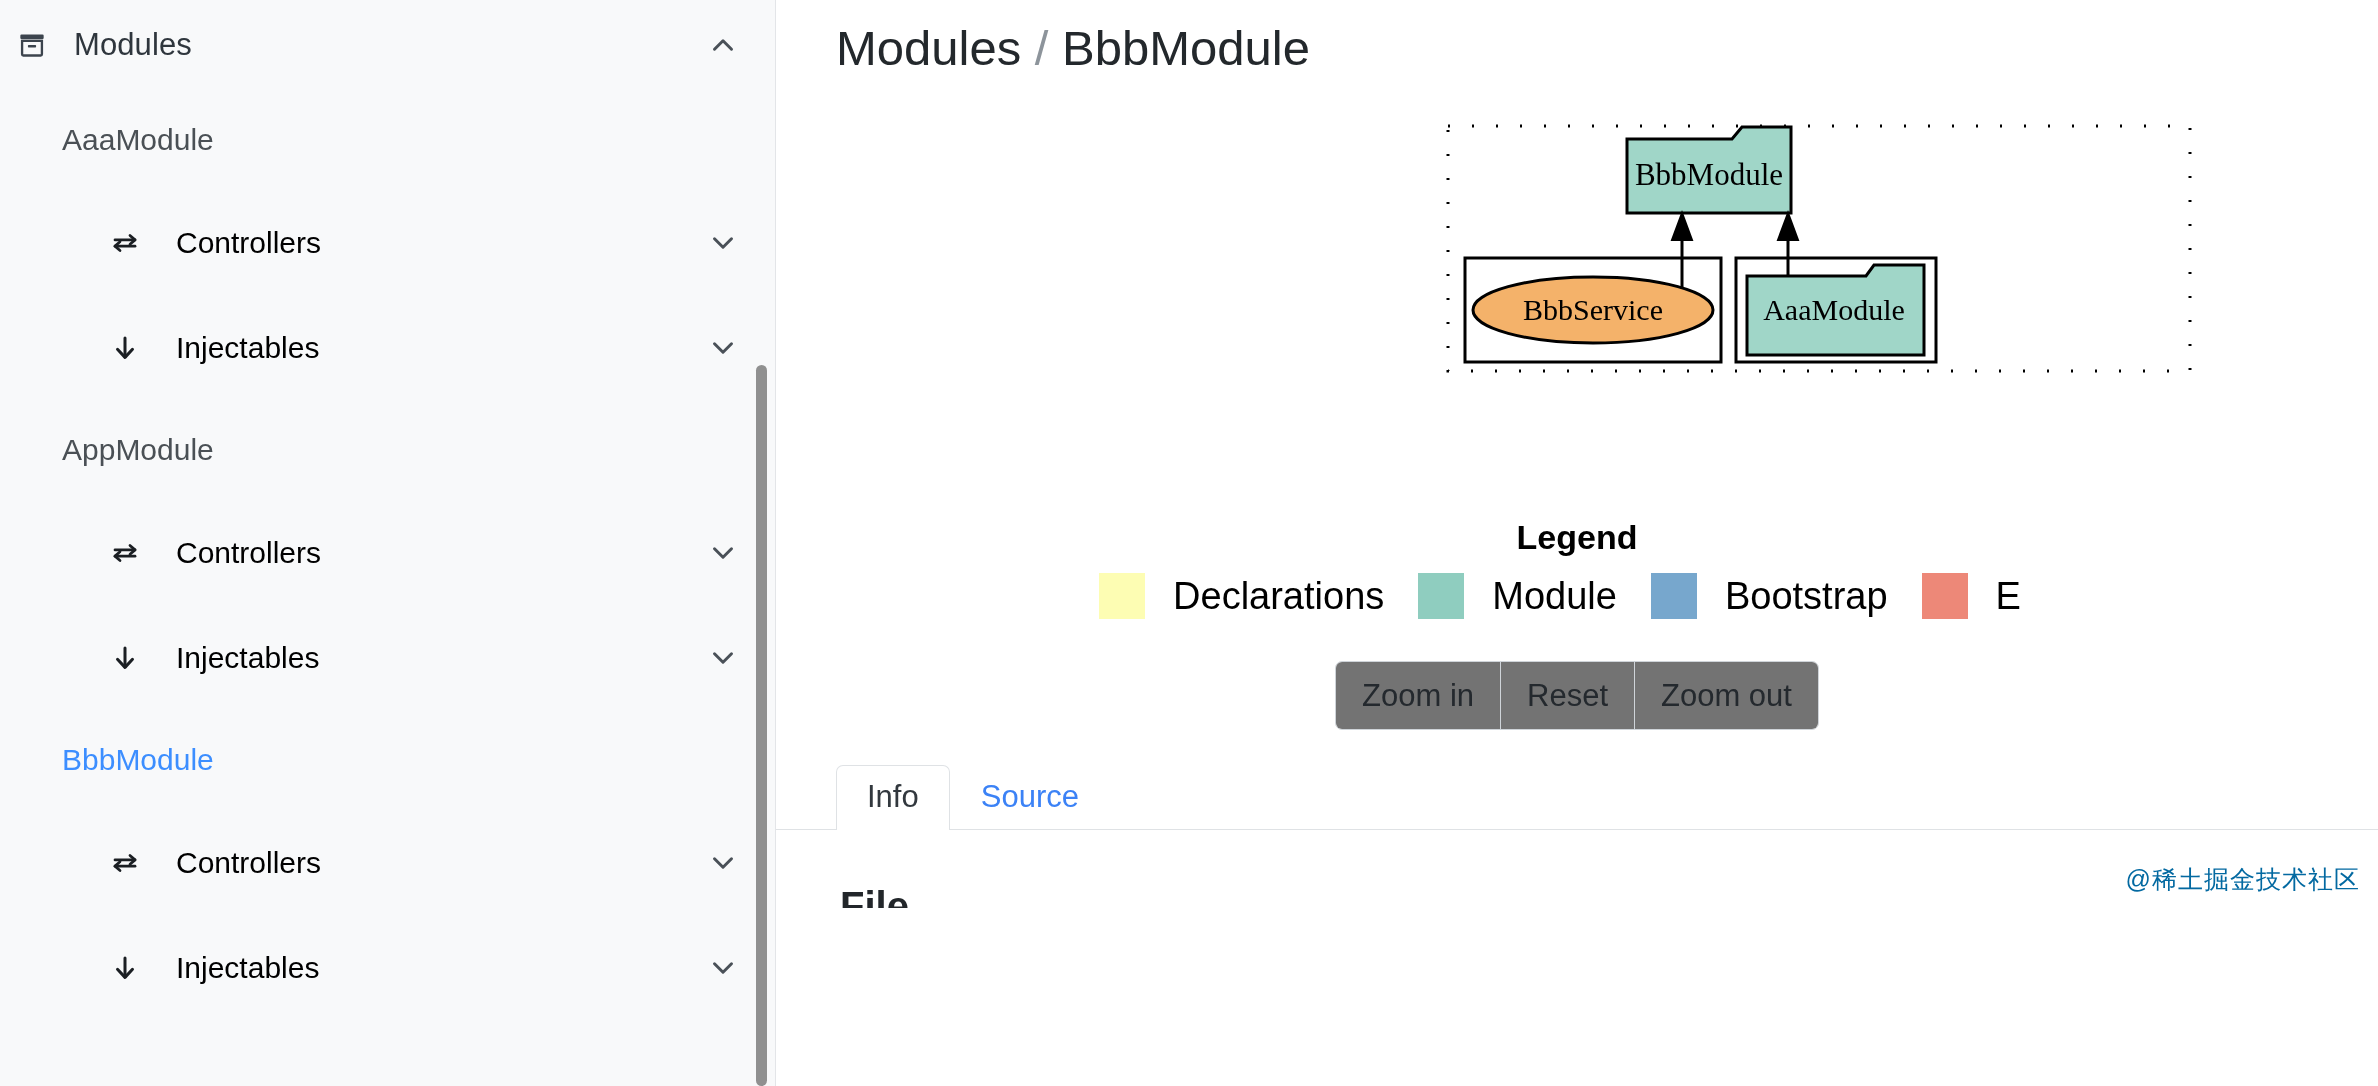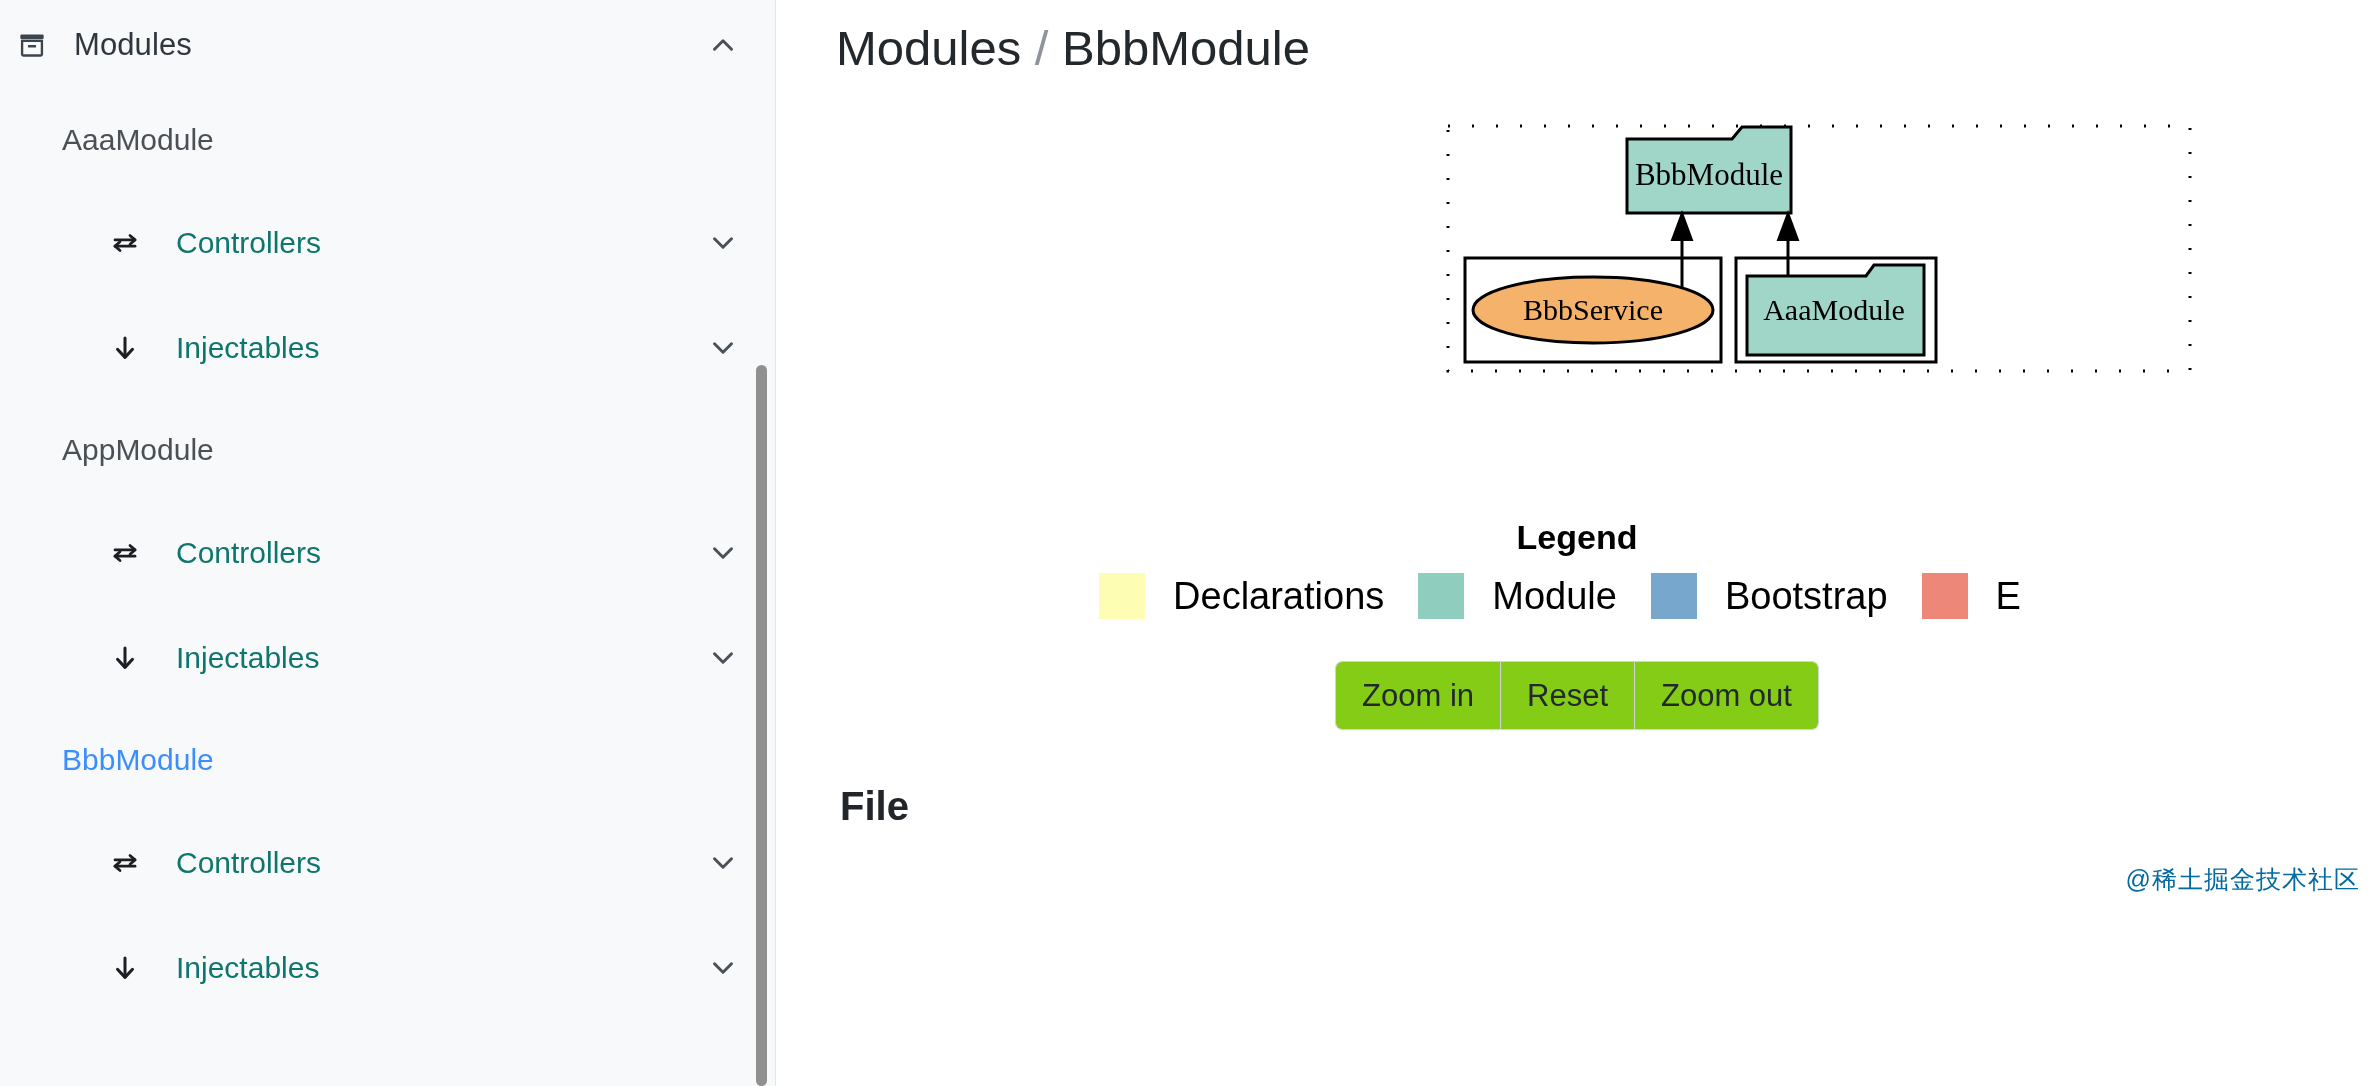--- a/index.html
+++ b/index.html
@@ -46,21 +46,21 @@
     padding: 0 0 0 62px;
     height: 100px;
     display: flex; align-items: center;
   }
   .module-name.active { color: #3c8eff; }
 
   .sub-item {
     display: flex; align-items: center;
     height: 105px;
     padding: 0 32px 0 110px;
-    color: #0f766e;
+    color: #000000;
   }
   .sub-item .si-icon { flex: 0 0 34px; display:flex; align-items:center; }
   .sub-item .si-label { flex: 1 1 auto; font-size: 30px; padding-left: 32px; }
 
   .sb-track {
     position: absolute;
     right: 8px;
     top: 365px;
     bottom: 0px;
     width: 11px;
@@ -117,21 +117,21 @@
 
   .zoom-bar {
     display: flex;
     justify-content: center;
     margin-top: 42px;
   }
   .zoom-group { display: flex; border: 1px solid #cfd4d9; border-radius: 7px; overflow: hidden; background: #fff; }
   .zoom-btn {
     font-size: 31px;
     color: #24292e;
-    background: #84cc16;
+    background: #737373;
     border: none;
     border-right: 1px solid #cfd4d9;
     padding: 15px 26px;
     font-family: "Liberation Sans", sans-serif;
     cursor: pointer;
     line-height: 1.2;
   }
   .zoom-btn:last-child { border-right: none; }
 
   .tabs {
@@ -379,19 +379,23 @@
     </div>
 
     <div class="zoom-bar">
       <div class="zoom-group">
         <button class="zoom-btn">Zoom in</button>
         <button class="zoom-btn">Reset</button>
         <button class="zoom-btn">Zoom out</button>
       </div>
     </div>
 
+    <div class="tabs">
+      <div class="tab active">Info</div>
+      <div class="tab">Source</div>
+    </div>
 
     <h2 class="section-title">File</h2>
 
     <div class="watermark">@稀土掘金技术社区</div>
   </section>
 
 </div>
 
 </body></html>

